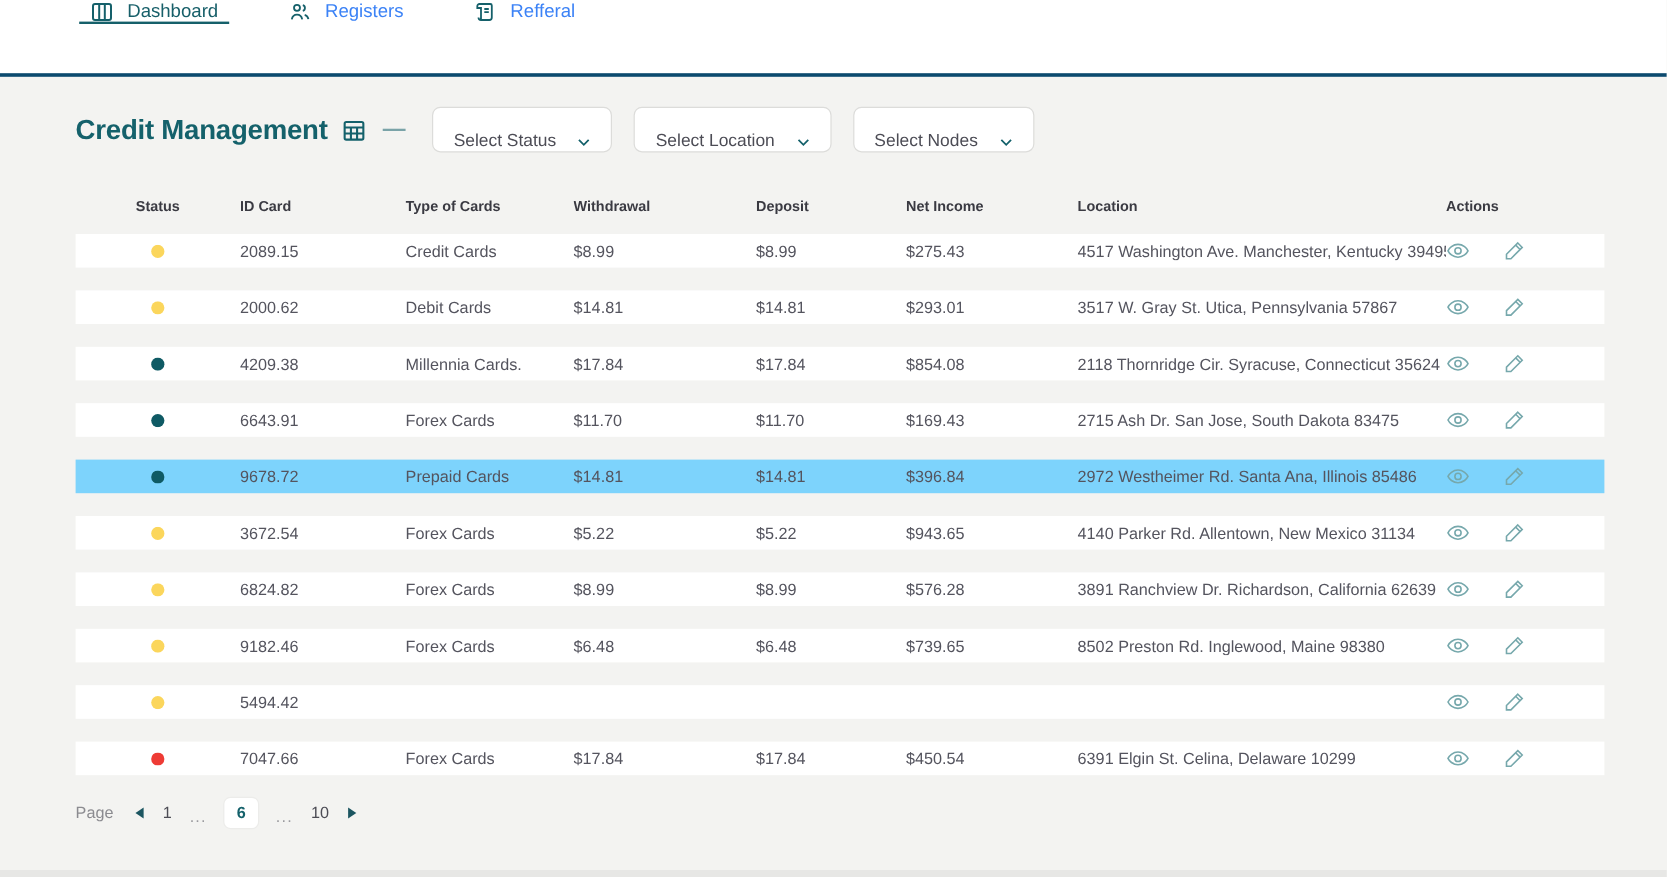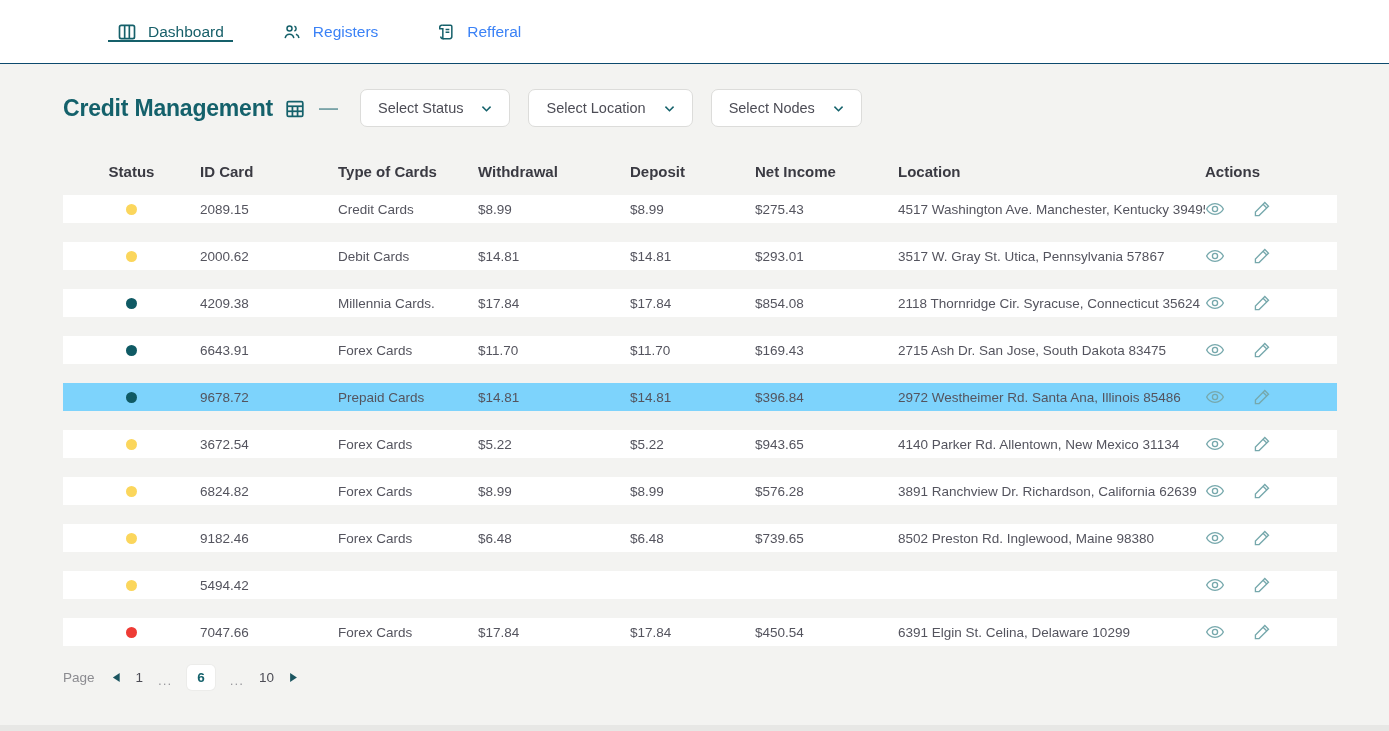--- a/index.html
+++ b/index.html
@@ -8,24 +8,24 @@
     font-family: "Liberation Sans", sans-serif;
     background: #f3f3f1;
     overflow: hidden;
     position: relative;
   }
 
   
   .topnav {
     height: 64px;
     background: #ffffff;
-    border-bottom: 1px solid #0c4a6e;
+    border-bottom: 3px solid #0c4a6e;
     display: flex;
-    align-items: center;
-    padding-left: 117px;
+    align-items: flex-start;
+    padding-left: 75px;
   }
   .tab {
     display: flex;
     align-items: center;
     gap: 11px;
     margin-right: 58px;
     position: relative;
     color: #3b82f6;
     font-size: 15.5px;
     cursor: pointer;
@@ -51,21 +51,21 @@
   .page-title {
     font-size: 23px;
     font-weight: bold;
     color: #14616b;
     letter-spacing: -0.2px;
   }
   .title-icon { margin: 2px 13px 0 11px; color: #14616b; display: inline-flex; }
   .title-dash { color: #7aa3a8; font-size: 19px; margin-right: 22px; font-weight: bold; }
   .filter {
     display: inline-flex;
-    align-items: center;
+    align-items: flex-end;
     height: 38px;
     padding: 0 15px 0 17px;
     background: #fff;
     border: 1px solid #dcdcda;
     border-radius: 7px;
     margin-right: 18px;
     font-size: 14.5px;
     color: #4c4c55;
     cursor: pointer;
     font-family: inherit;
@@ -93,21 +93,21 @@
   
   .table { margin: 0 52px 0 63px; }
   .thead, .trow {
     display: grid;
     grid-template-columns: 137px 138px 140px 152px 125px 143px 307px 1fr;
     align-items: center;
   }
   .thead {
     height: 47px;
     color: #3a3a42;
-    font-size: 15px;
+    font-size: 12px;
     font-weight: bold;
   }
   .trow {
     height: 28px;
     background: #ffffff;
     margin-bottom: 19px;
     font-size: 13.5px;
     color: #54545e;
   }
   .trow[data-highlight="true"] { background: #7dd3fc; }

